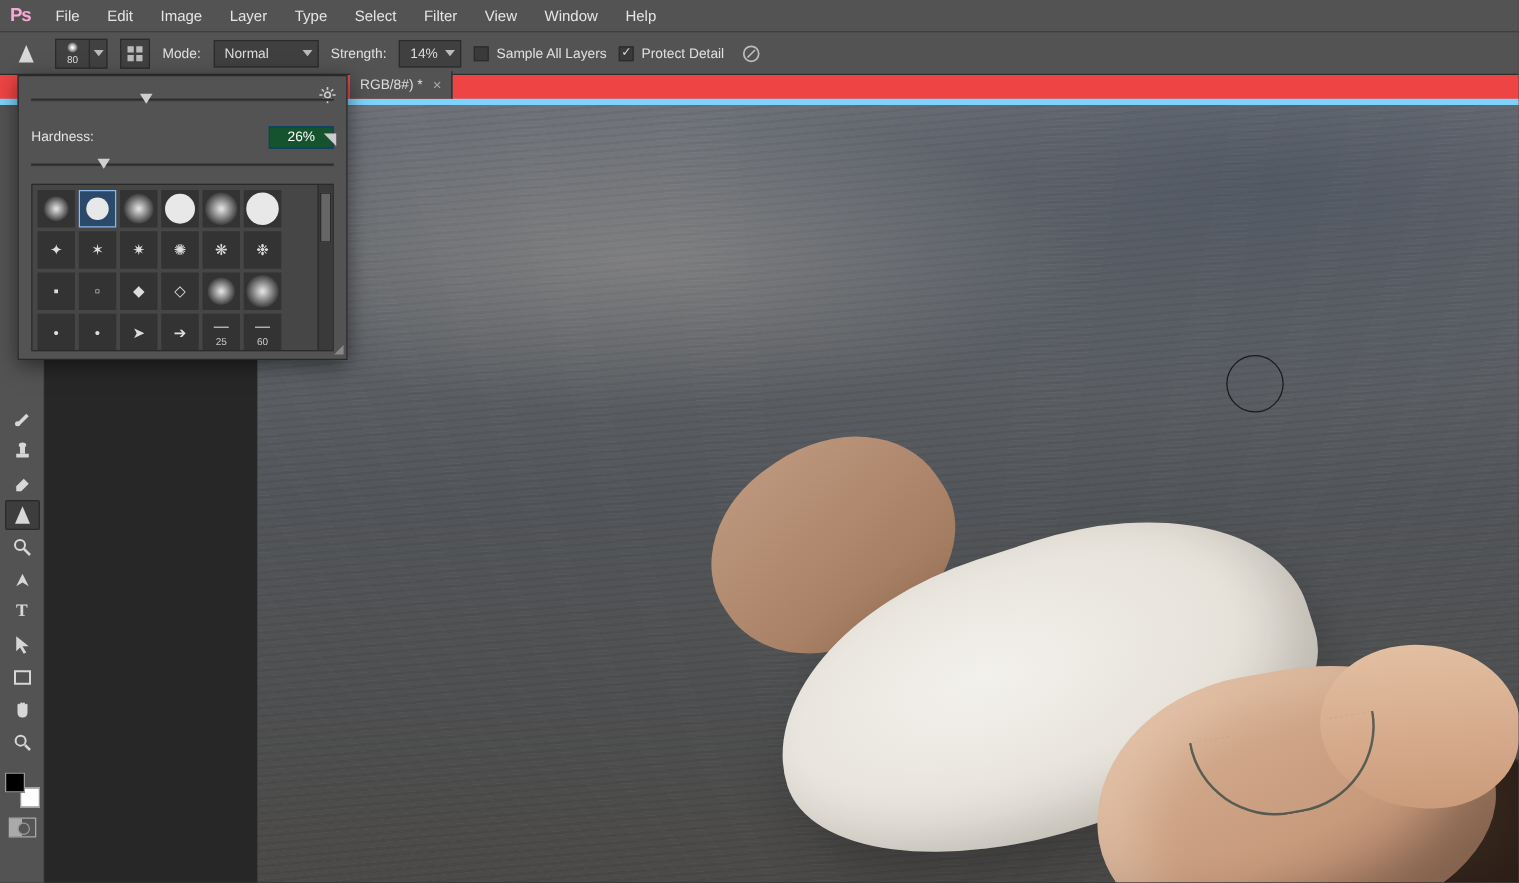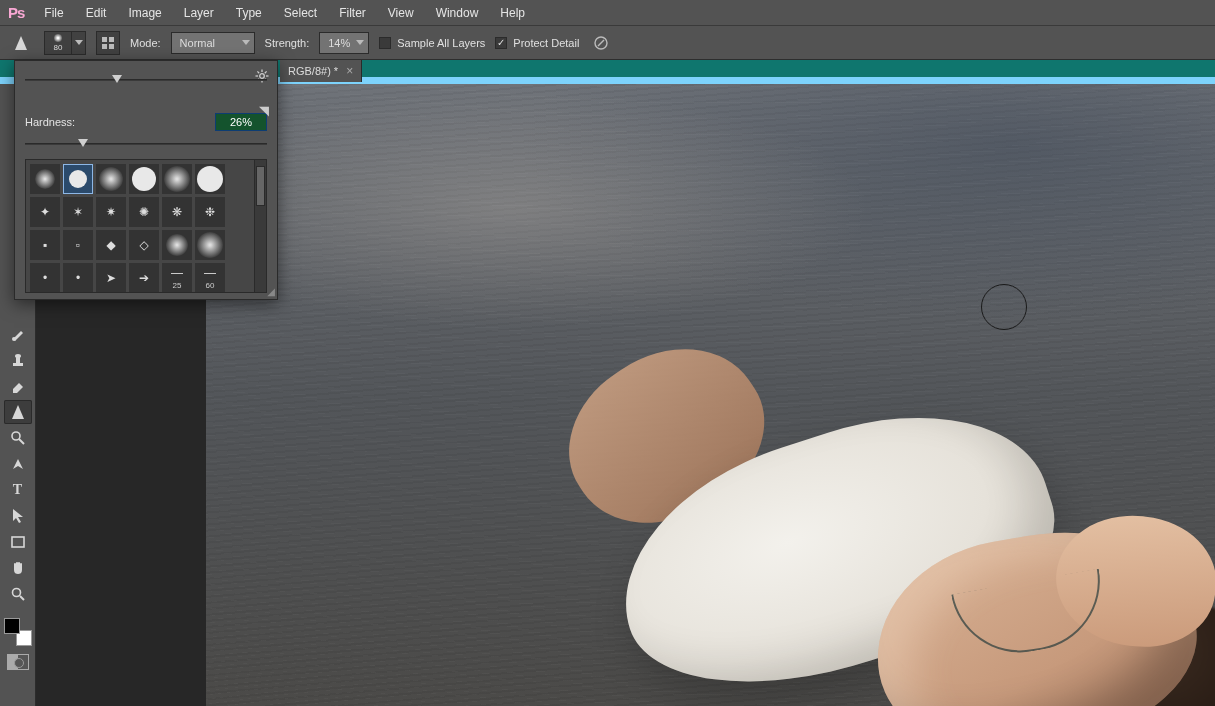--- a/index.html
+++ b/index.html
@@ -11,29 +11,29 @@
   
   .optbar{height:34px;background:#535353;border-bottom:1px solid #2e2e2e;display:flex;align-items:center;padding:0 8px;gap:10px}
   .tool-ico{width:26px;height:26px;display:flex;align-items:center;justify-content:center;color:#d9d9d9}
   .brush-chip{background:#414141;border:1px solid #2b2b2b;display:flex;align-items:center;height:24px}
   .brush-chip .thumb{width:26px;height:22px;display:flex;flex-direction:column;align-items:center;justify-content:center;gap:1px}
   .brush-chip .thumb .dot{width:8px;height:8px;border-radius:50%;background:radial-gradient(circle,#fff 10%,rgba(255,255,255,0.2) 70%)}
   .brush-chip .thumb .sz{font-size:8px;color:#ddd}
   .brush-chip .arrow{width:14px;display:flex;align-items:center;justify-content:center;border-left:1px solid #2b2b2b;height:100%}
   .picker-btn{width:24px;height:24px;background:#414141;border:1px solid #2b2b2b;display:flex;align-items:center;justify-content:center}
   .lbl{color:#e0e0e0;font-size:11px}
-  .select{background:#737373;border:1px solid #2b2b2b;height:22px;display:flex;align-items:center;padding:0 4px 0 8px;gap:26px;color:#ddd;min-width:84px;justify-content:space-between}
+  .select{background:#404040;border:1px solid #2b2b2b;height:22px;display:flex;align-items:center;padding:0 4px 0 8px;gap:26px;color:#ddd;min-width:84px;justify-content:space-between}
   .select.small{min-width:42px;gap:6px}
   .chev{width:0;height:0;border-left:4px solid transparent;border-right:4px solid transparent;border-top:5px solid #bbb}
   .chk{width:12px;height:12px;border:1px solid #2b2b2b;background:#3a3a3a;display:inline-flex;align-items:center;justify-content:center;margin-right:6px;color:#ddd;font-size:10px;line-height:1}
   .chk.on::after{content:"✓"}
   .chklbl{display:flex;align-items:center;color:#e0e0e0}
   .tablet{width:24px;height:24px;display:flex;align-items:center;justify-content:center;color:#bbb}
   
-  .tabstrip{height:24px;background:#0f766e;display:flex;align-items:flex-start;border-bottom:7px solid #7dd3fc;padding-left:280px}
+  .tabstrip{height:24px;background:#ef4444;display:flex;align-items:flex-end;border-bottom:5px solid #7dd3fc;padding-left:280px}
   .tab{background:#535353;height:22px;display:flex;align-items:center;padding:0 8px;gap:8px;color:#ddd;font-size:11px;border-right:1px solid #2a2a2a}
   .tab .x{color:#aaa;font-size:12px}
   
   .workspace{position:absolute;top:84px;left:36px;right:0;bottom:0;background:#272727;overflow:hidden}
   .canvas{position:absolute;top:0;left:170px;right:0;bottom:0;background:linear-gradient(180deg,#6a7179 0%,#5a6068 30%,#5b5c5c 60%,#4e4d4c 100%);overflow:hidden}
   
   .water{position:absolute;inset:0;background:
     radial-gradient(ellipse 600px 200px at 30% 20%,rgba(210,200,190,0.25),transparent 60%),
     radial-gradient(ellipse 700px 250px at 80% 10%,rgba(60,70,85,0.5),transparent 70%),
     repeating-linear-gradient(175deg,rgba(0,0,0,0.05) 0 2px,transparent 2px 6px),
@@ -250,21 +250,21 @@
         </g>
       </svg>
   </div>
   <div class="rarrow">◥</div>
 
   <div class="slider">
     <div class="track"></div>
       <div class="thumb" id="size-thumb" style="left: 36%;"></div>
   </div>
 
-  <div class="row" style="margin-top:26px">
+  <div class="row" style="margin-top:14px">
     <span class="lab">Hardness:</span>
     <span class="numbox focus">26%</span>
   </div>
   <div class="slider">
     <div class="track"></div>
       <div class="thumb" id="hard-thumb" style="left: 22%;"></div>
   </div>
 
   <div class="presets">
     <div class="bp">

